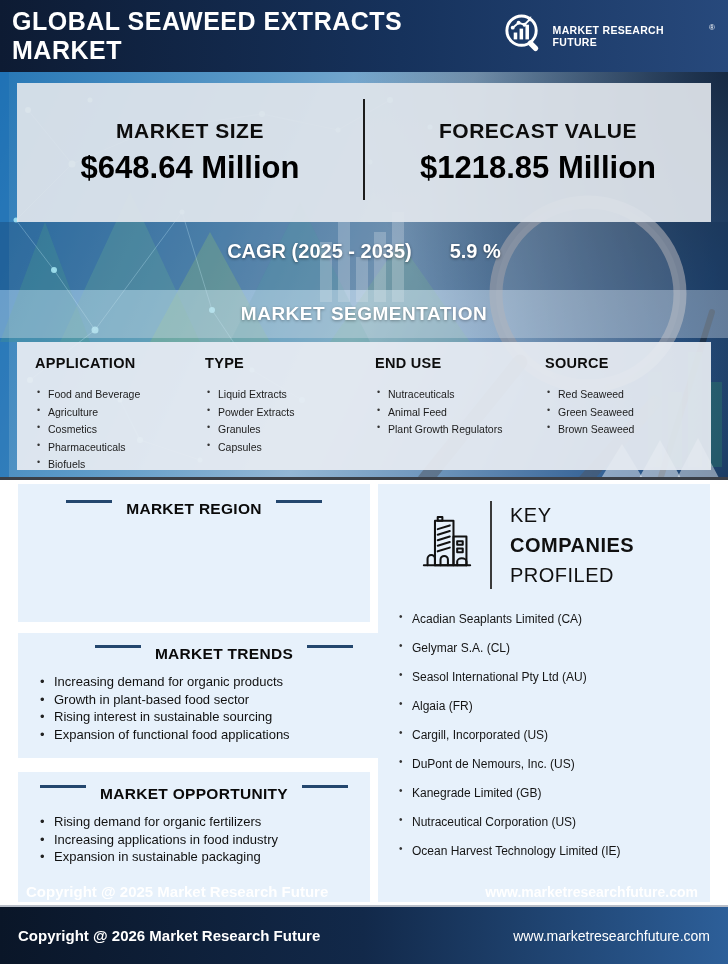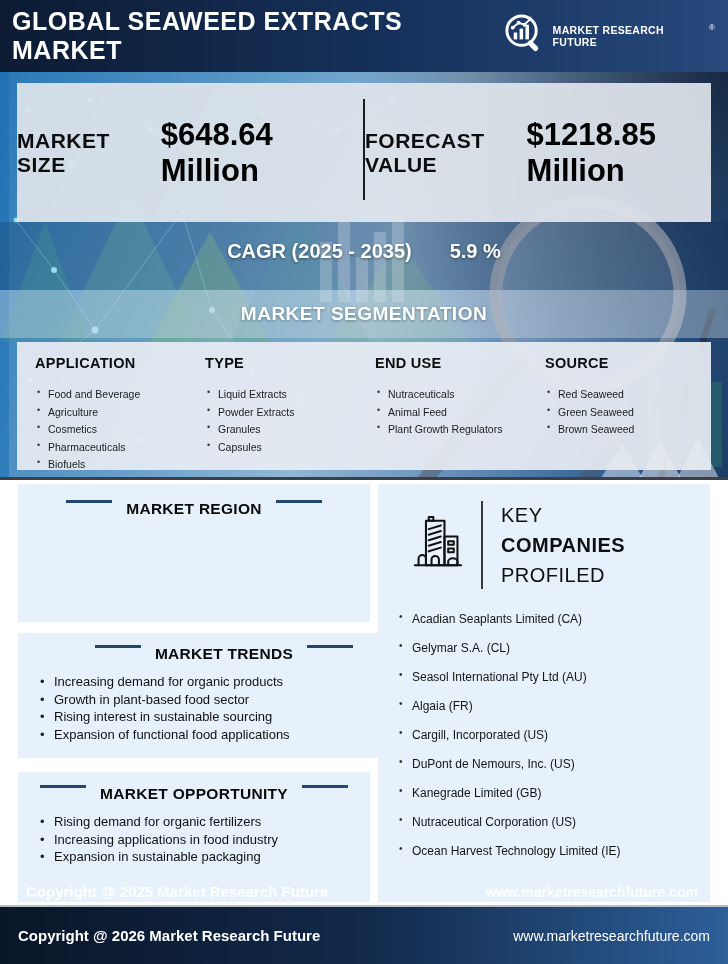--- a/index.html
+++ b/index.html
@@ -32,21 +32,21 @@
     border-bottom:3px solid #3b4048;
     overflow:hidden;
   }
   .hero-deco { position:absolute; inset:0; width:728px; height:408px; }
 
   .stats-panel {
     position:absolute; left:17px; right:17px; top:11px; height:139px;
     background:rgba(223,228,235,.93);
     display:flex; align-items:stretch;
   }
-  .stat { flex:1; display:flex; flex-direction:row; align-items:center; justify-content:center; gap:7px; }
+  .stat { flex:1; display:flex; flex-direction:column; align-items:center; justify-content:center; gap:7px; }
   .stat-label { font-size:21px; font-weight:bold; color:#0d0d0d; letter-spacing:.5px; }
   .stat-value { font-size:31px; font-weight:bold; color:#000; }
   .stat-divider { width:2px; background:#1c1c1c; margin:16px 0 22px; }
 
   .cagr {
     position:absolute; top:168px; left:0; width:100%;
     text-align:center; color:#fff; font-size:20px; font-weight:bold;
     text-shadow:0 1px 3px rgba(0,0,0,.45);
   }
   .cagr-value { margin-left:38px; }
@@ -79,21 +79,21 @@
   .panel-companies    { left:378px; top:4px;   width:332px; height:418px; }
 
   .sec-title-row { display:flex; align-items:flex-start; justify-content:center; gap:14px; padding-top:16px; }
   .sec-line { width:46px; height:3px; background:#24476e; }
   .sec-title { font-size:15.5px; font-weight:bold; color:#0a0a0a; letter-spacing:.3px; }
 
   .bullets { margin:10px 0 0 22px; list-style:none; }
   .bullets li { font-size:13px; color:#111; line-height:17.5px; padding-left:14px; position:relative; }
   .bullets li::before { content:"•"; position:absolute; left:0; top:0; color:#222; }
 
-  .companies-header { display:flex; align-items:center; gap:18px; padding:16px 0 0 35px; }
+  .companies-header { display:flex; align-items:center; gap:18px; padding:16px 0 0 44px; }
   .companies-divider { width:2px; height:88px; background:#3a3a3a; }
   .companies-title { font-size:20px; color:#101010; line-height:30px; letter-spacing:.5px; }
   .companies-title .bold-line { font-weight:bold; }
   .companies-list { margin:22px 0 0 20px; list-style:none; }
   .companies-list li { font-size:12px; color:#151515; margin-bottom:15px; padding-left:14px; position:relative; }
   .companies-list li::before { content:"•"; position:absolute; left:1px; top:-1px; font-size:10px; color:#333; }
 
   .watermark { position:absolute; color:#fff; font-weight:bold; white-space:nowrap; }
   .wm-copyright { left:8px; bottom:2px; font-size:15px; }
   .wm-website  { right:12px; bottom:2px; font-size:14px; }

